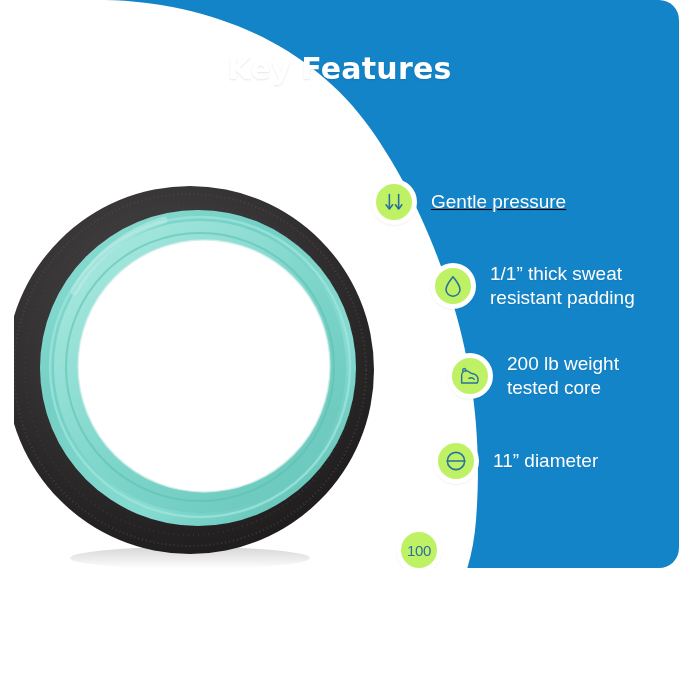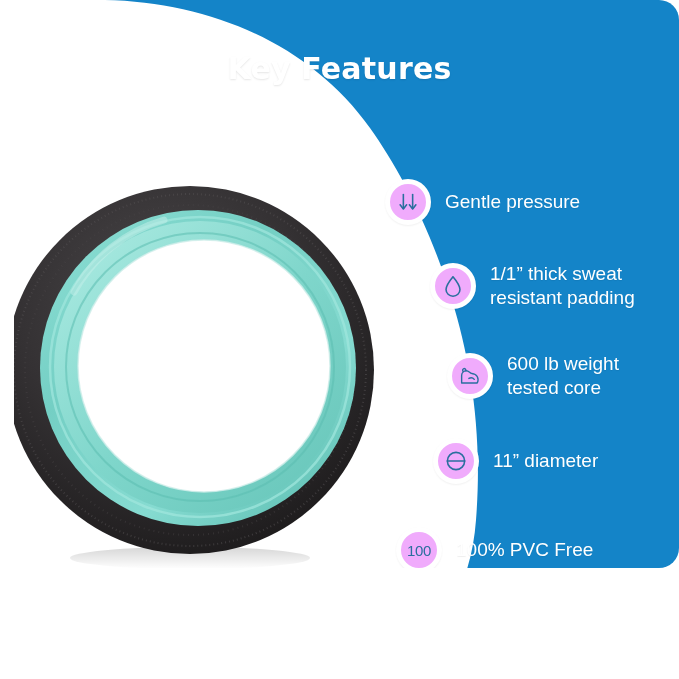--- a/index.html
+++ b/index.html
@@ -62,21 +62,21 @@
     display: flex;
     align-items: center;
     gap: 14px;
   }
 
   .feature-icon {
     flex: 0 0 auto;
     width: 46px;
     height: 46px;
     border-radius: 50%;
-    background: #f0abfc;
+    background: #bef264;
     border: 5px solid #ffffff;
     display: flex;
     align-items: center;
     justify-content: center;
     box-shadow: 0 1px 2px rgba(0,0,0,0.06);
   }
 
   .feature-icon svg { display: block; }
 
   .feature-icon .num-glyph {
@@ -90,21 +90,21 @@
   .feature-label {
     color: #ffffff;
     font-size: 19px;
     line-height: 1.26;
     font-family: "Liberation Sans", sans-serif;
     white-space: pre-line;
     text-shadow: 0 1px 1px rgba(0,0,0,0.07);
   }
 
   
-  .f0 { left: 385px; top: 179px; }
+  .f0 { left: 371px; top: 179px; text-decoration: underline; }
   .f1 { left: 430px; top: 262px; }
   .f2 { left: 447px; top: 352px; }
   .f3 { left: 433px; top: 438px; }
   .f4 { left: 396px; top: 527px; }
 </style>
 </head>
 <body>
 
 <div id="infographic">
 
@@ -191,34 +191,33 @@
   <div class="feature f2">
     <div class="feature-icon">
       <svg viewBox="0 0 28 28" width="26" height="26" fill="none" stroke="#2a6f9e" stroke-width="1.5" stroke-linecap="round" stroke-linejoin="round">
         <path d="M5 21.5 L5 13.5 C5 10.6 7.2 8.4 10 8.4 C12 8.4 13 9.6 14.4 10.6
                  C16 11.7 18 11.4 19.6 12.4 C21.6 13.6 22.7 15.8 22.7 18
                  C22.7 20.1 21.6 21.5 21.6 21.5 Z"></path>
         <path d="M9.6 8.4 C9.6 6.3 8.2 5.6 7 6.2 C5.9 6.8 5.7 8.4 6.9 9.3"></path>
         <path d="M12.8 16.6 C14.6 15.6 17.2 15.9 18.6 17.6"></path>
       </svg>
     </div>
-    <div class="feature-label">600 lb weight
+    <div class="feature-label">200 lb weight
 tested core</div>
   </div>
 
   <div class="feature f3">
     <div class="feature-icon">
       <svg viewBox="0 0 28 28" width="26" height="26" fill="none" stroke="#2a6f9e" stroke-width="1.7" stroke-linecap="round">
         <circle cx="14" cy="14" r="9.3"></circle>
         <line x1="4.7" y1="14" x2="23.3" y2="14"></line>
       </svg>
     </div>
     <div class="feature-label">11” diameter</div>
   </div>
 
   <div class="feature f4">
     <div class="feature-icon">
       <span class="num-glyph">100</span>
     </div>
-    <div class="feature-label">100% PVC Free</div>
   </div>
 
 </div>
 
 </body></html>

